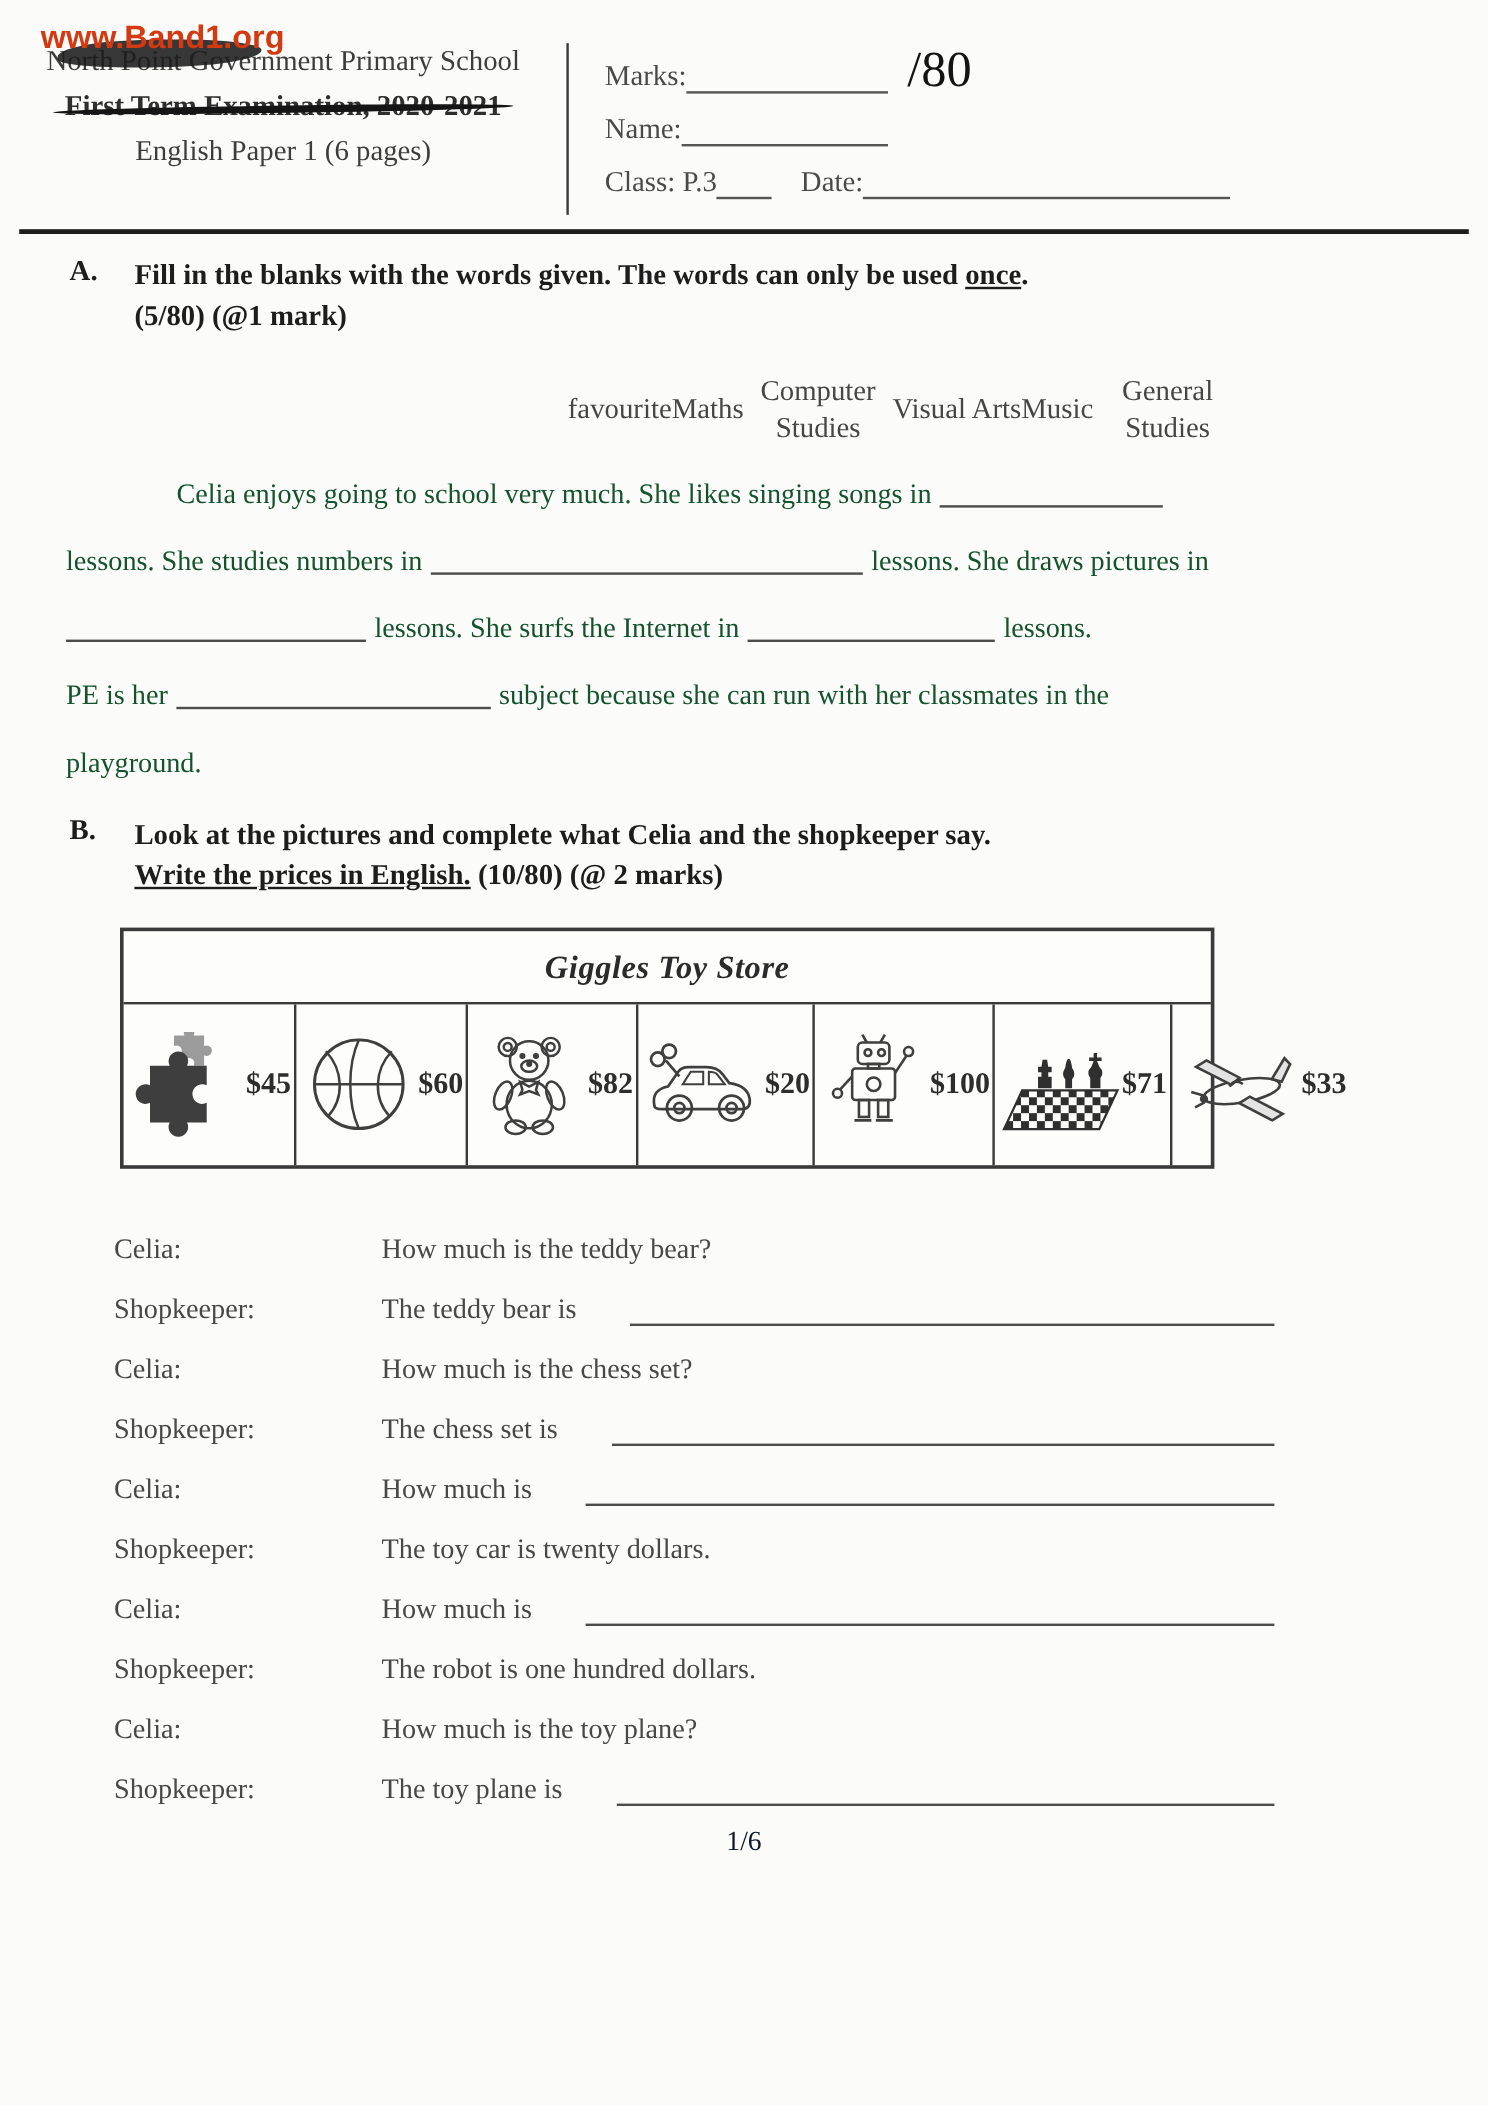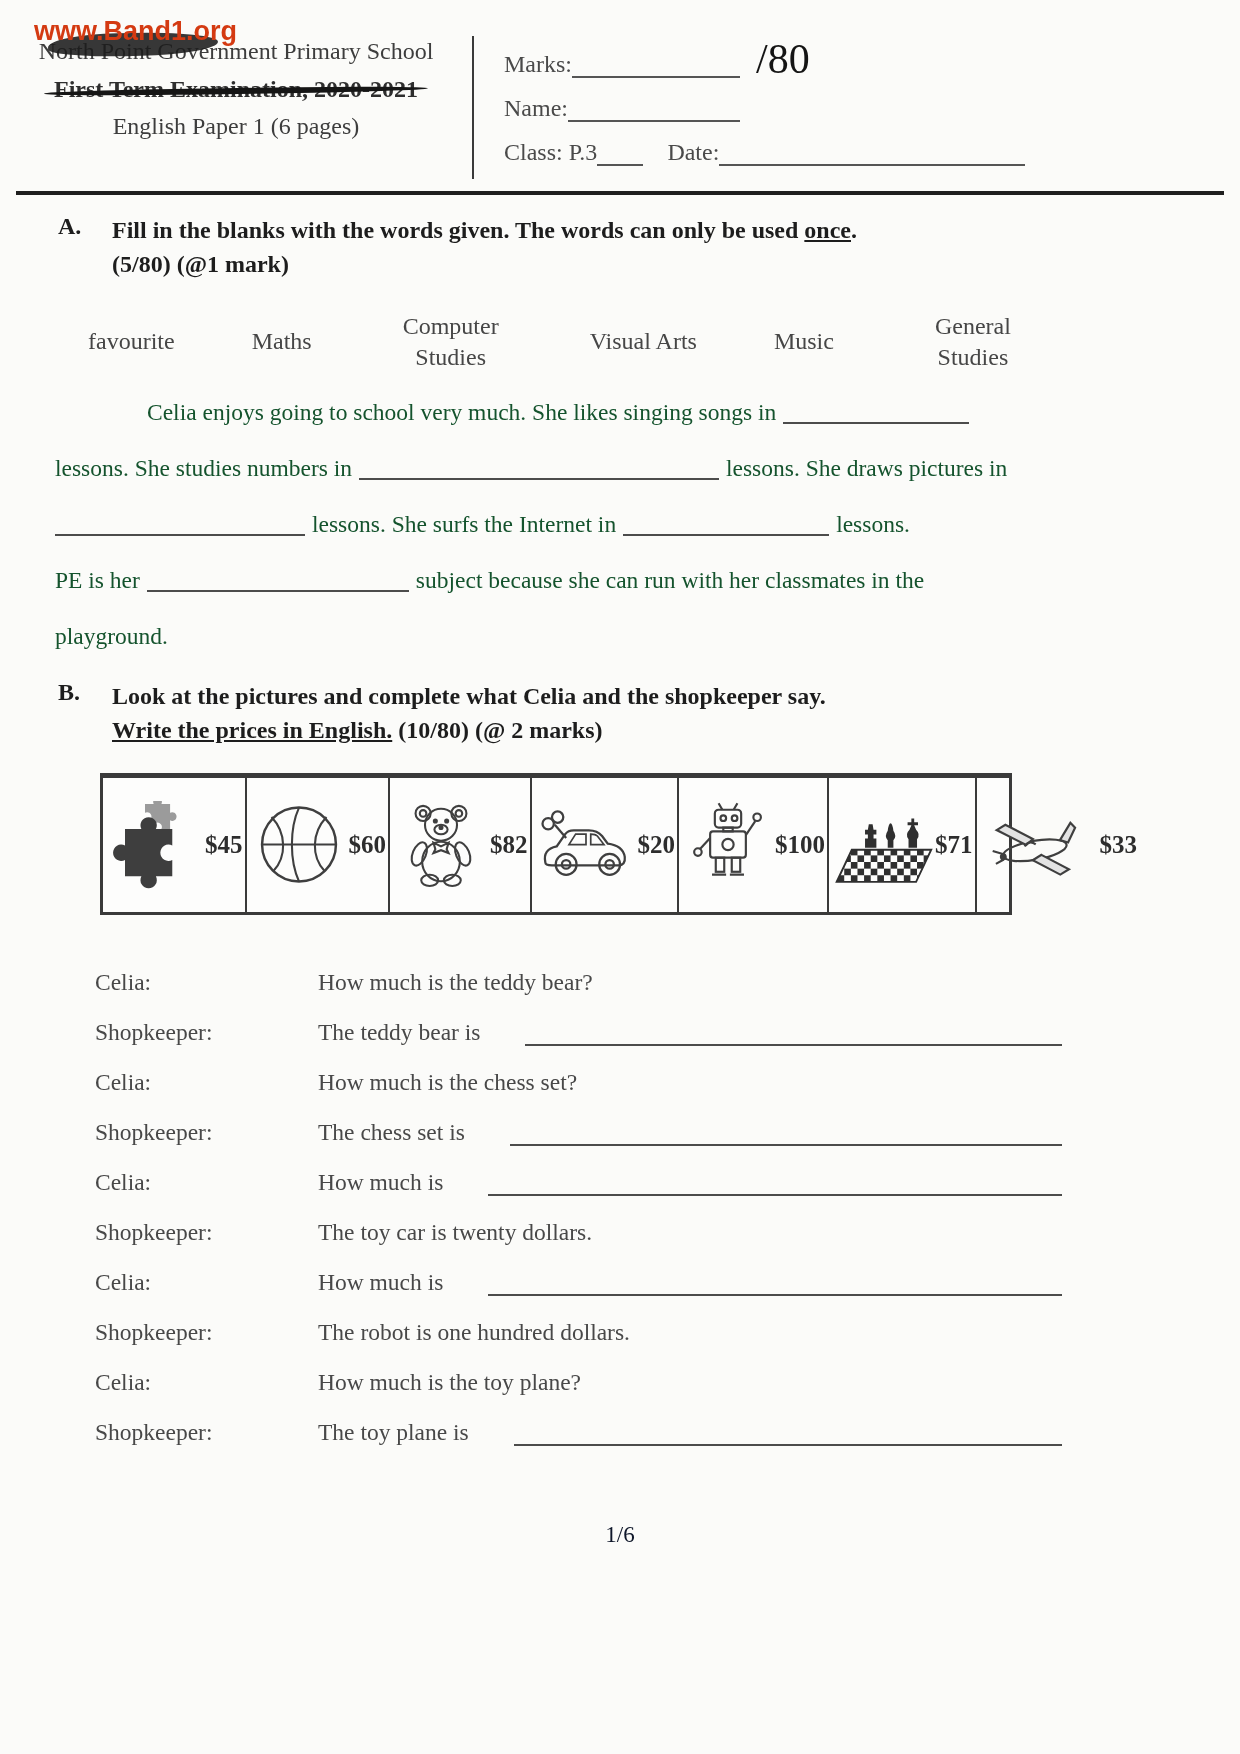--- a/index.html
+++ b/index.html
@@ -34,34 +34,34 @@
   .hr-row { display:flex; align-items:flex-end; margin-bottom:17px; }
   .u-blank { display:inline-block; border-bottom:2px solid #555; height:1.05em; }
   .marks-total { font-size:42px; color:#141414; margin-left:16px; line-height:.85; }
   .header-rule { margin:8px 16px 0; border-top:4px solid #1f1f1f; }
   
   .sec { display:flex; gap:20px; margin:18px 54px 0 58px; font-weight:bold; color:#1d1d1d; font-size:24px; }
   .sec-label { width:34px; flex:none; }
   .sec-body { flex:1; line-height:1.42; }
   .ul { text-decoration:underline; }
   
-  .wordbank { display:flex; justify-content:space-between; align-items:center; margin:30px 205px 12px 88px; }
+  .wordbank { display:flex; justify-content:flex-end; align-items:center; margin:30px 205px 12px 88px; }
   .wb-item { font-size:24px; color:#464646; text-align:center; line-height:1.3; }
   .wb-narrow { max-width:124px; }
   
   .passage { margin:26px 58px 0 55px; font-size:23.5px; color:#14532d; }
   .p-line { margin-bottom:29px; white-space:nowrap; }
   .p-indent { padding-left:92px; }
   .blank { display:inline-block; height:1.02em; border-bottom:2px solid #4c4c4c; vertical-align:-4px; margin:0 7px; }
   
   .store { margin:26px 0 0 100px; width:912px; border:3px solid #3a3a3a; background:#fdfdfc; }
   .store-title { text-align:center; font-size:27px; font-weight:bold; font-style:italic; padding:15px 0 13px; color:#2b2b2b; letter-spacing:.5px; }
   .store-grid { display:grid; grid-template-columns:repeat(7,1fr); border-top:2px solid #3a3a3a; }
   .store-cell { border-right:2px solid #3a3a3a; display:flex; flex-direction:row; align-items:center; justify-content:space-between; padding:10px 2px; height:134px; }
-  .store-cell:last-child { border-right:none;gap:15px; }
+  .store-cell:last-child { border-right:none; }
   .toy-icon { flex:1; display:flex; align-items:center; justify-content:center; }
   .price { font-size:25px; font-weight:bold; color:#2d2d2d; }
   
   .dialogue { margin:54px 178px 0 95px; }
   .dlg-row { display:flex; align-items:flex-end; margin-bottom:23px; font-size:23.5px; color:#484848;gap:31px; }
   .dlg-speaker { width:192px; flex:none; }
   .dlg-text { white-space:nowrap; }
   .dlg-blank { flex:1; border-bottom:2px solid #4c4c4c; height:1.1em; margin-left:14px; }
   
   .footer { position:absolute; top:1522px; left:0; right:0; text-align:center; font-size:23px; color:#0f172a; }
@@ -144,20 +144,21 @@
     <div class="sec-label">B.</div>
     <div class="sec-body">
       <div>Look at the pictures and complete what Celia and the shopkeeper say.</div>
       <div>
         <span class="ul">Write the prices in English.</span><span> (10/80) (@ 2 marks)</span>
       </div>
     </div>
   </div>
 
   <div class="store">
+    <div class="store-title">Giggles Toy Store</div>
     <div class="store-grid">
 
       <div class="store-cell">
         <div class="toy-icon">
           <svg viewBox="0 0 110 95" width="100" height="88">
             <path d="M30 14 h16 a8 8 0 1 1 14 0 h16 v16 a8 8 0 1 1 0 14 v16 h-16 a8 8 0 1 0 -14 0 h-16 v-16 a8 8 0 1 0 0 -14 z" fill="#9b9b9b" transform="translate(26,-6) scale(0.6)"></path>
             <path d="M22 30 h18 a9 9 0 1 1 16 0 h18 v18 a9 9 0 1 0 0 16 v18 h-18 a9 9 0 1 1 -16 0 h-18 v-18 a9 9 0 1 1 0 -16 z" fill="#3e3e3e"></path>
           </svg>
         </div>
         <div class="price">$45</div>

